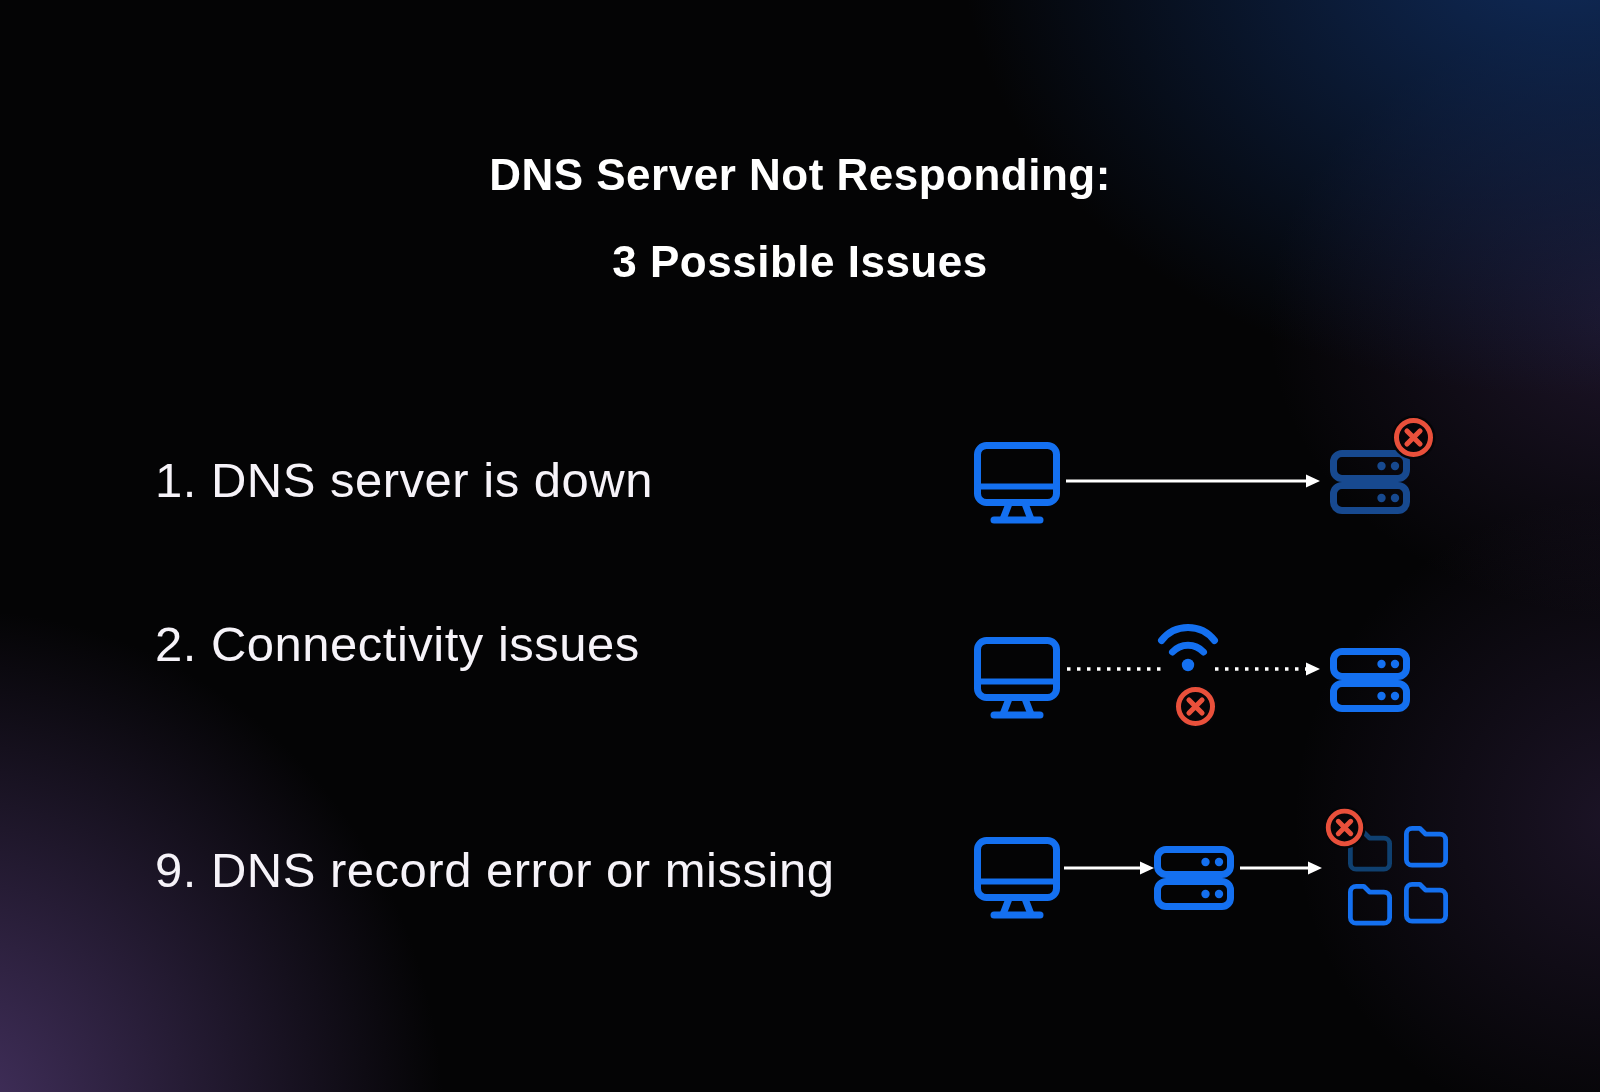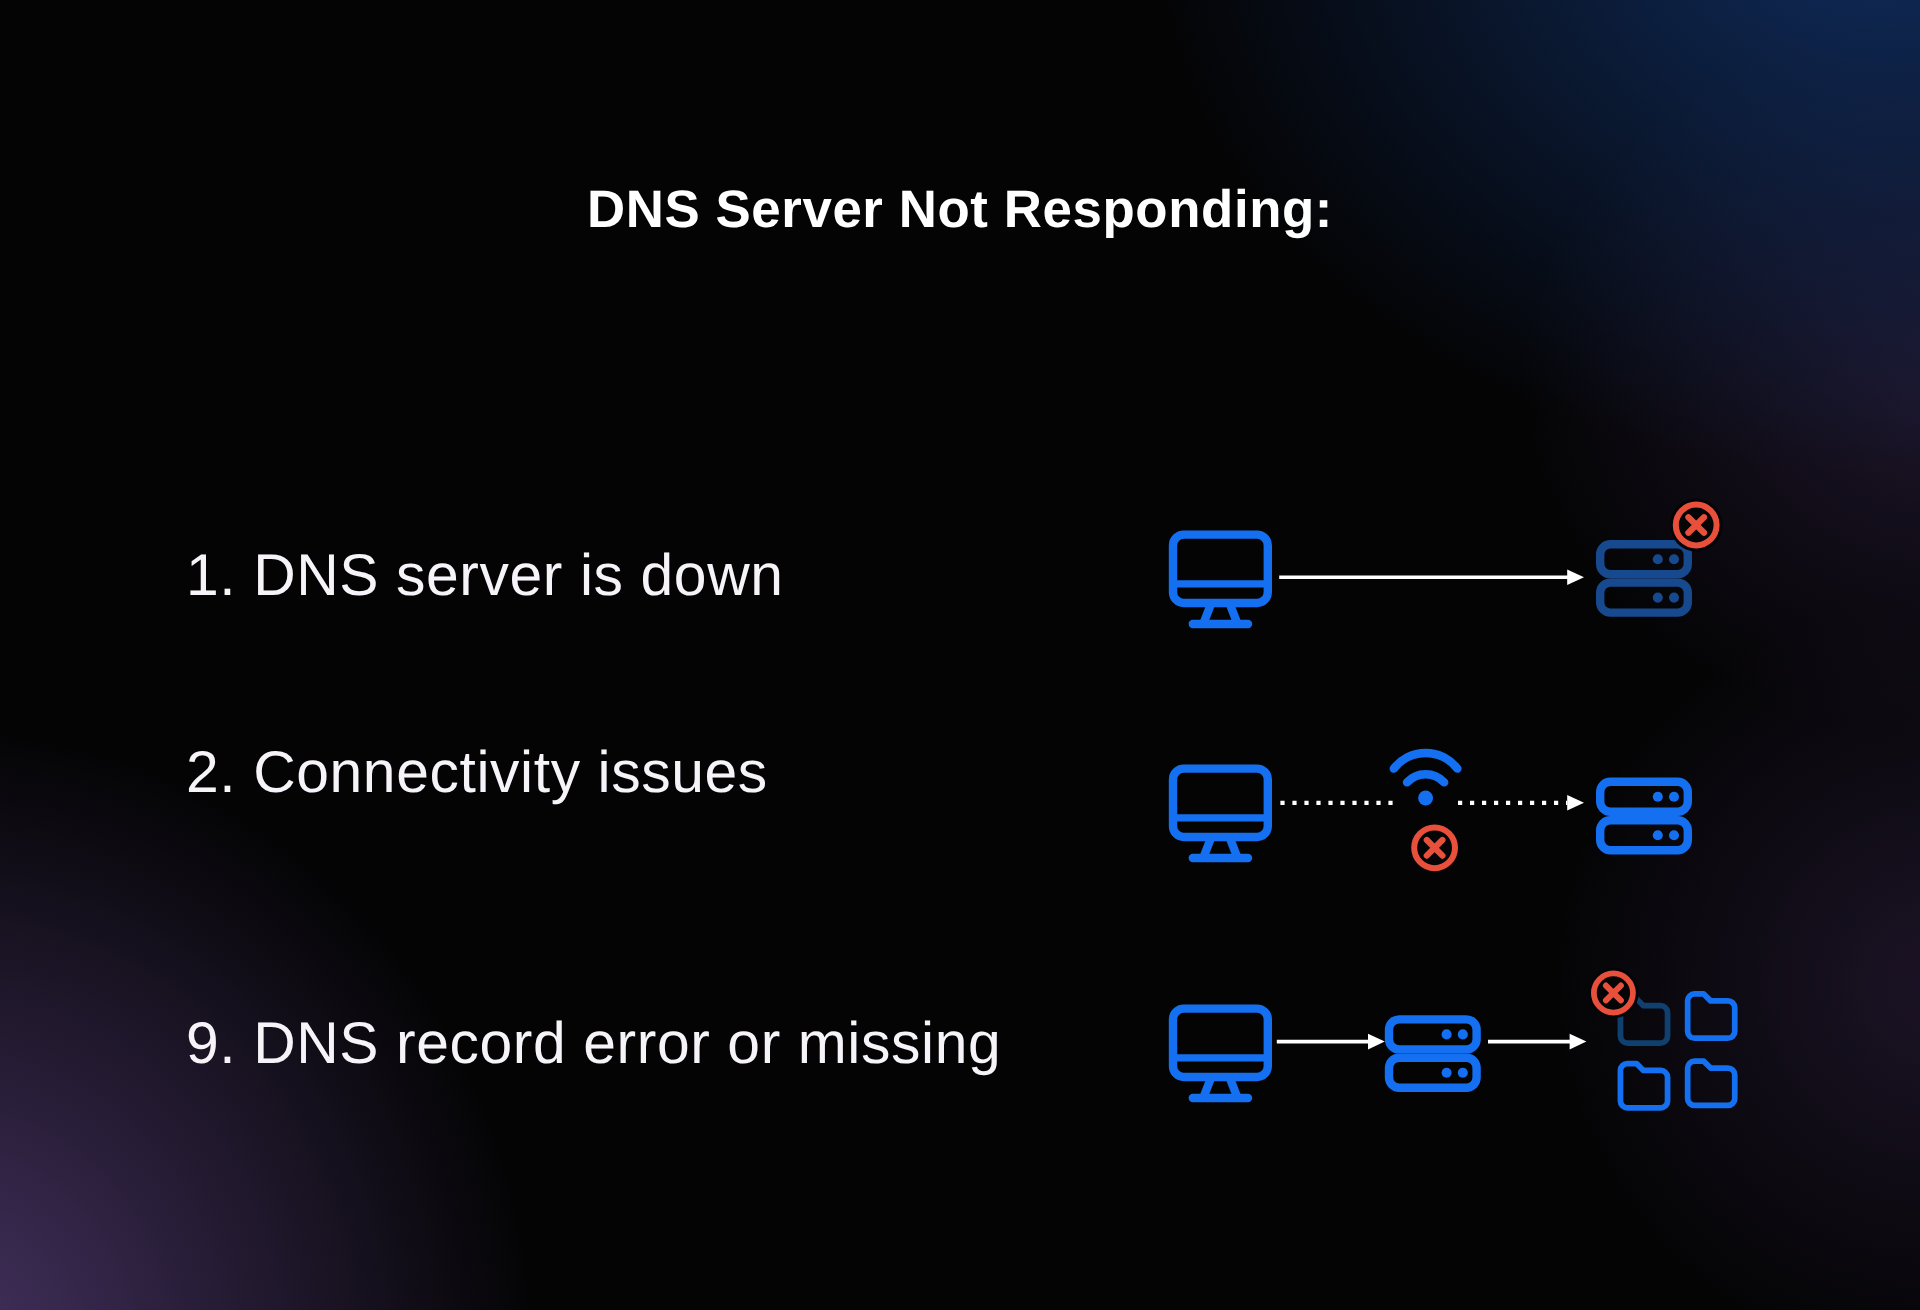--- a/index.html
+++ b/index.html
@@ -50,20 +50,21 @@
   .fi-white  { fill:   var(--arrow-white, #ffffff); }
   .fi-dark   { fill: #050508; }
 </style>
 </head>
 <body>
 
 <div class="stage">
 
   <div class="page-title">
     <div>DNS Server Not Responding:</div>
+    <div>3 Possible Issues</div>
   </div>
 
   <div>
     <div class="issue-label" style="top:448px">1. DNS server is down</div>
 
     <span class="abs" style="left:973px; top:441px">
       <svg width="88" height="84" viewBox="0 0 88 84">
         <rect class="stroke st-blue" x="4.5" y="4.5" width="79" height="57" rx="9" stroke-width="7"></rect>
         <line class="stroke st-blue" x1="5" y1="45.5" x2="83" y2="45.5" stroke-width="6"></line>
         <path class="stroke st-blue" d="M35.5 64 L30.5 77 M52.5 64 L57.5 77" stroke-width="7"></path>

